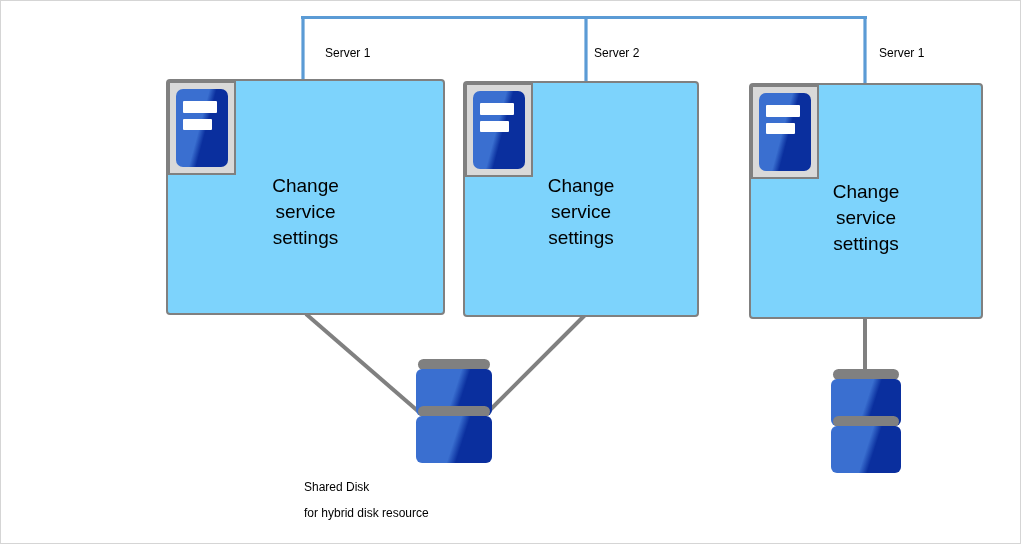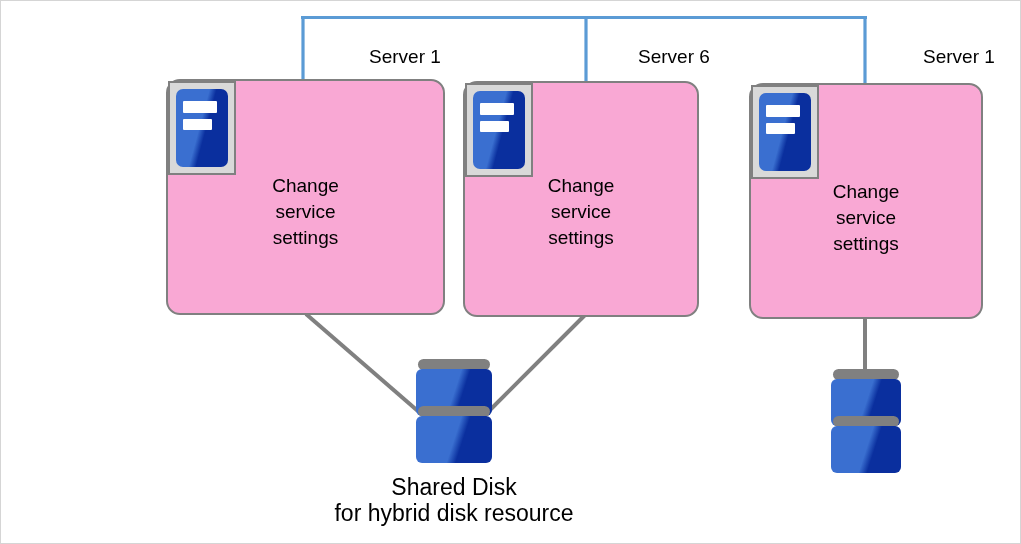--- a/index.html
+++ b/index.html
@@ -26,23 +26,23 @@
     top: 0;
     width: 1021px;
     height: 544px;
     pointer-events: none;
   }
 
   
   .server-box {
     position: absolute;
     box-sizing: border-box;
-    background: #f9a8d4;
+    background: #7dd3fc;
     border: 2.5px solid #808080;
-    border-radius: 14px;
+    border-radius: 4px;
     padding-left: 43px;
   }
   .server-body-text {
     position: absolute;
     left: 0;
     width: 100%;
     text-align: center;
     font-size: 19px;
     line-height: 26px;
     color: #000000;
@@ -100,32 +100,30 @@
     left: 0;
     right: 0;
     height: 47px;
     border-radius: 6px;
     background: linear-gradient(108deg, #3a6fd0 0%, #3a6fd0 50%, #0a2f9e 60%, #0a2f9e 100%);
   }
 
   
   .label {
     position: absolute;
-    text-align: center;
     color: #000000;
-    font-size: 23px;
+    font-size: 12px;
     line-height: 26px;
     white-space: pre-line;
   }
   .network-label {
     position: absolute;
-    font-size: 19px;
+    font-size: 12px;
     color: #000000;
     white-space: nowrap;
-    margin-left: 44px;
   }
 </style>
 </head>
 <body>
 
 <div id="canvas">
 
   <svg id="svg-layer" viewBox="0 0 1021 544" xmlns="http://www.w3.org/2000/svg">
 
     <g>
@@ -136,21 +134,21 @@
     </g>
 
     <g>
       <line x1="305" y1="313" x2="418" y2="411" stroke="#808080" stroke-width="4"></line>
       <line x1="584" y1="314" x2="487" y2="411" stroke="#808080" stroke-width="4"></line>
       <line x1="864" y1="317" x2="864" y2="368" stroke="#808080" stroke-width="4"></line>
     </g>
   </svg>
 
   <div class="network-label" style="left:324px; top:45px;">Server 1</div>
-  <div class="network-label" style="left:593px; top:45px;">Server 6</div>
+  <div class="network-label" style="left:593px; top:45px;">Server 2</div>
   <div class="network-label" style="left:878px; top:45px;">Server 1</div>
 
   <div class="server-box" style="left:165px; top:78px; width:279px; height:236px;">
     <div class="server-body-text" style="top:92px;">Change
 service
 settings</div>
   </div>
   <div class="server-icon" style="left:167px; top:80px; width:68px; height:94px;">
     <div class="server-icon-inner">
       <div class="server-icon-bar bar-top"></div>

